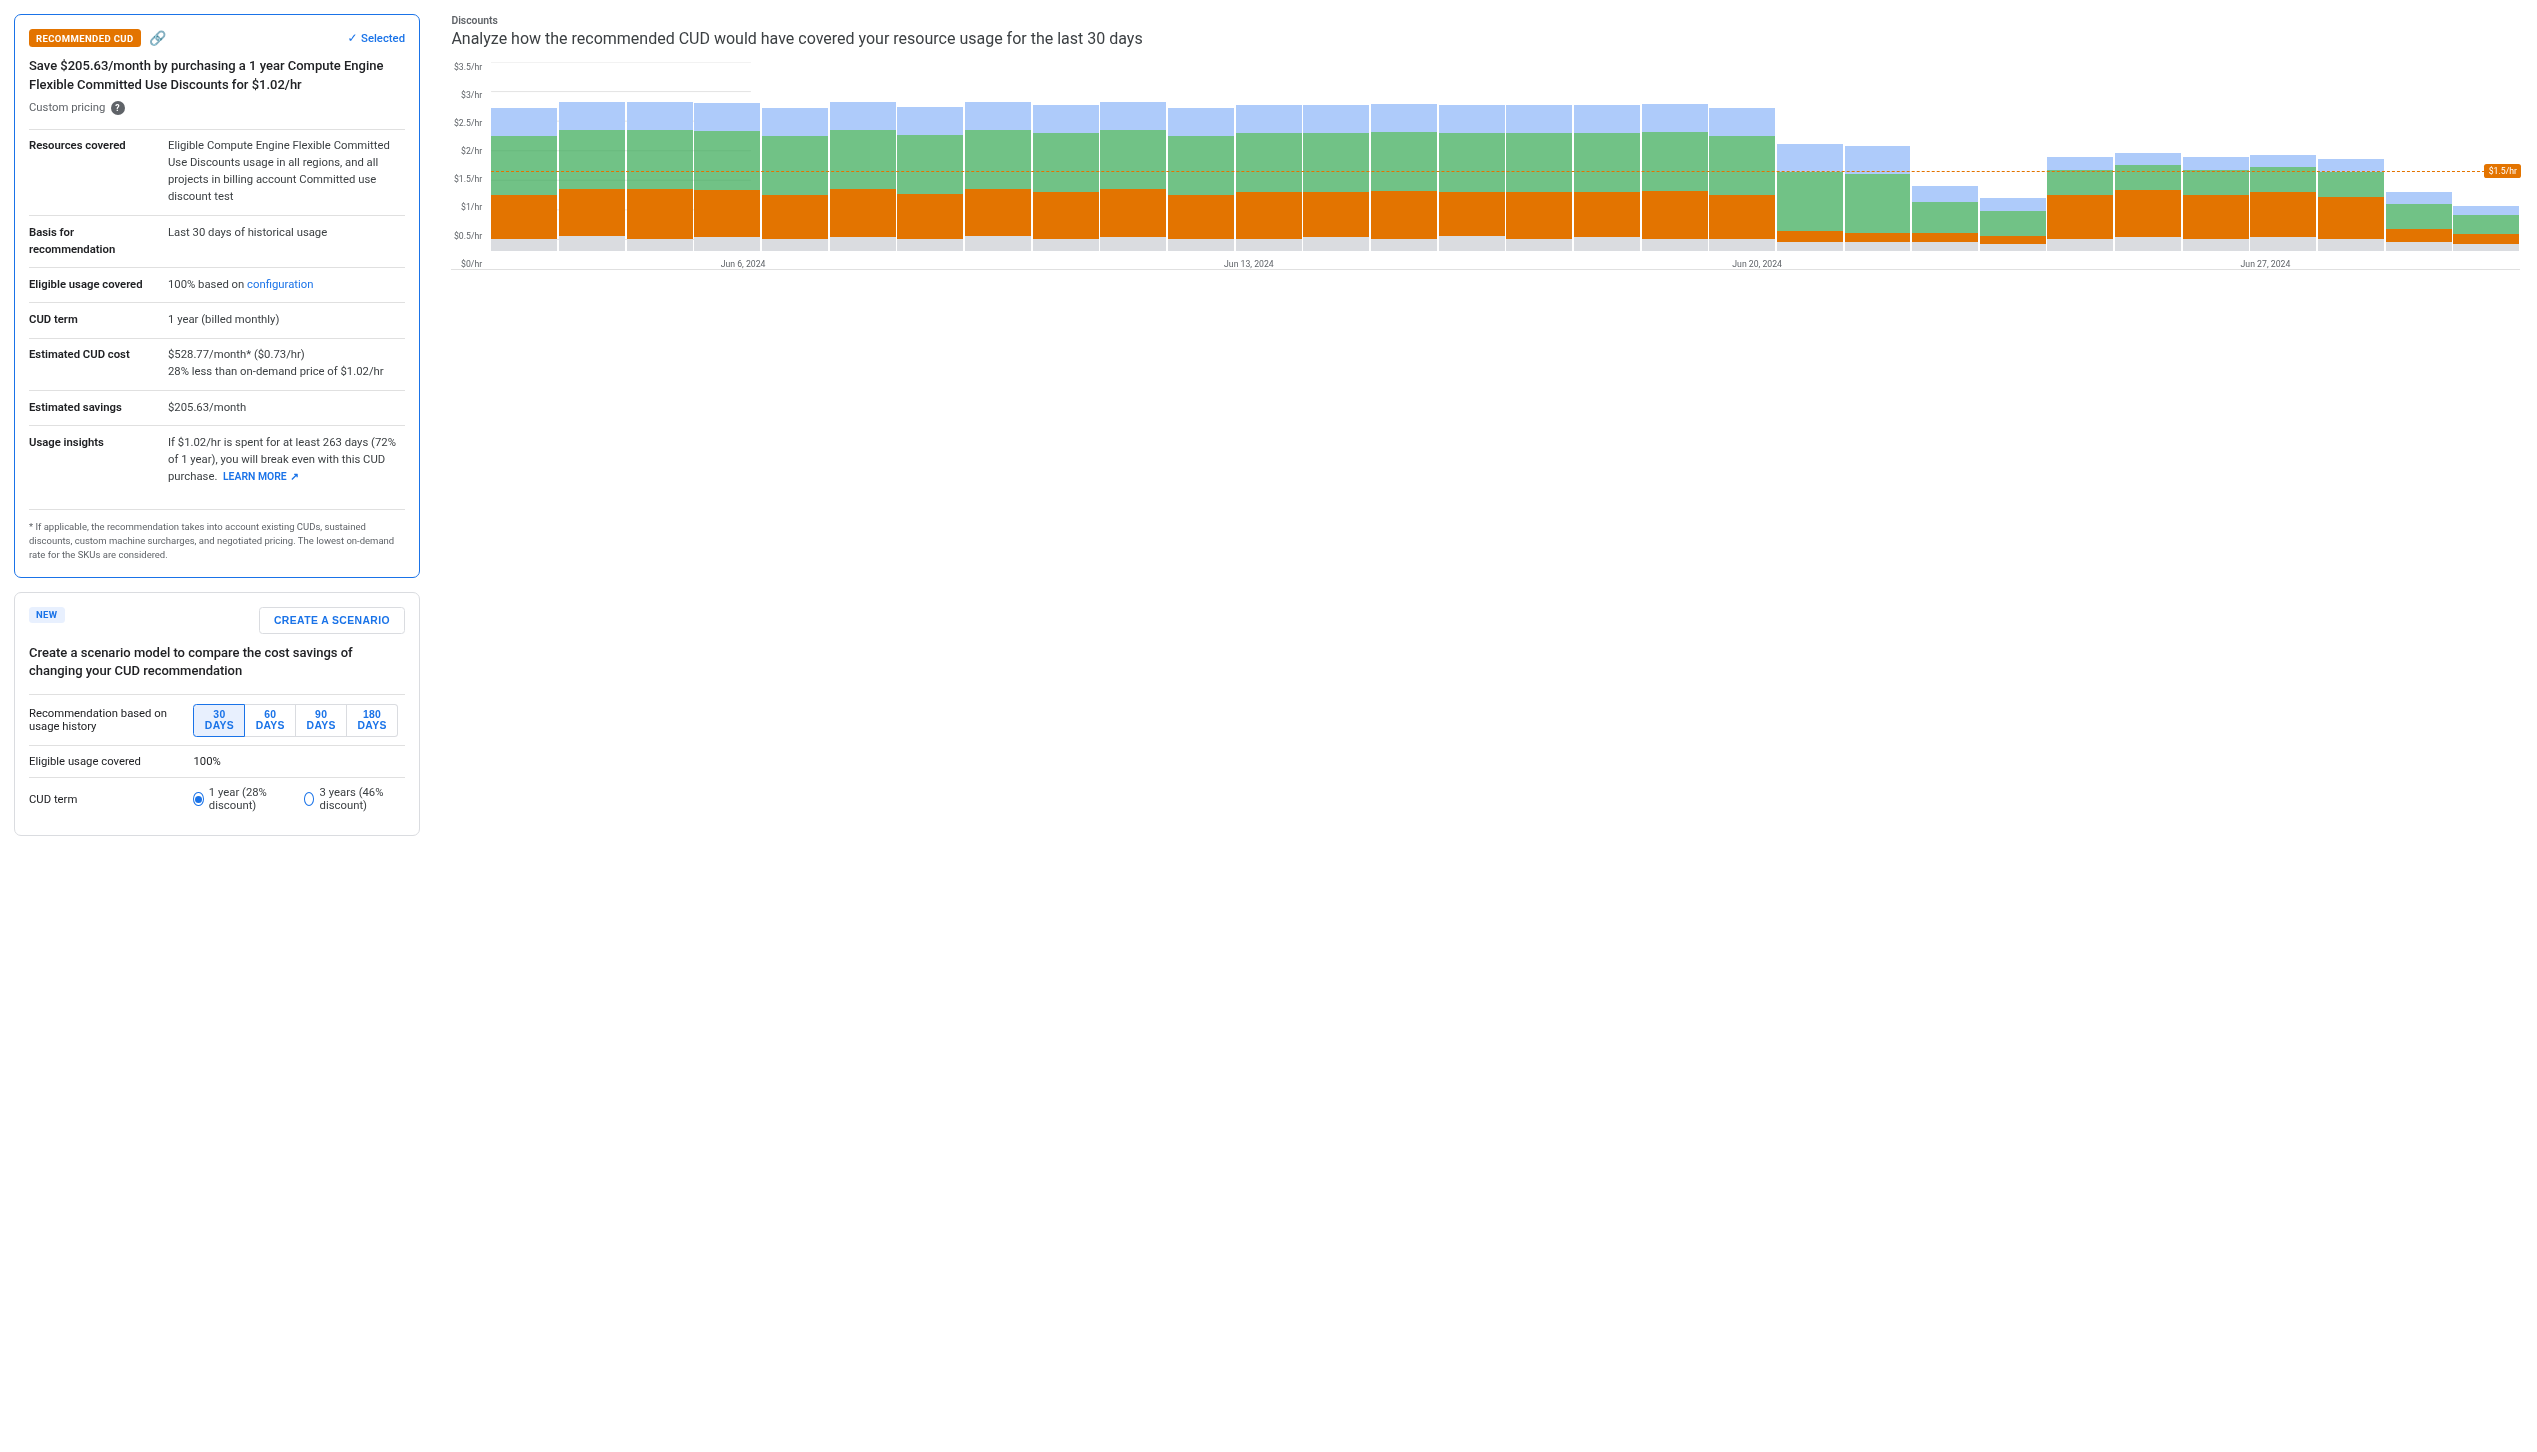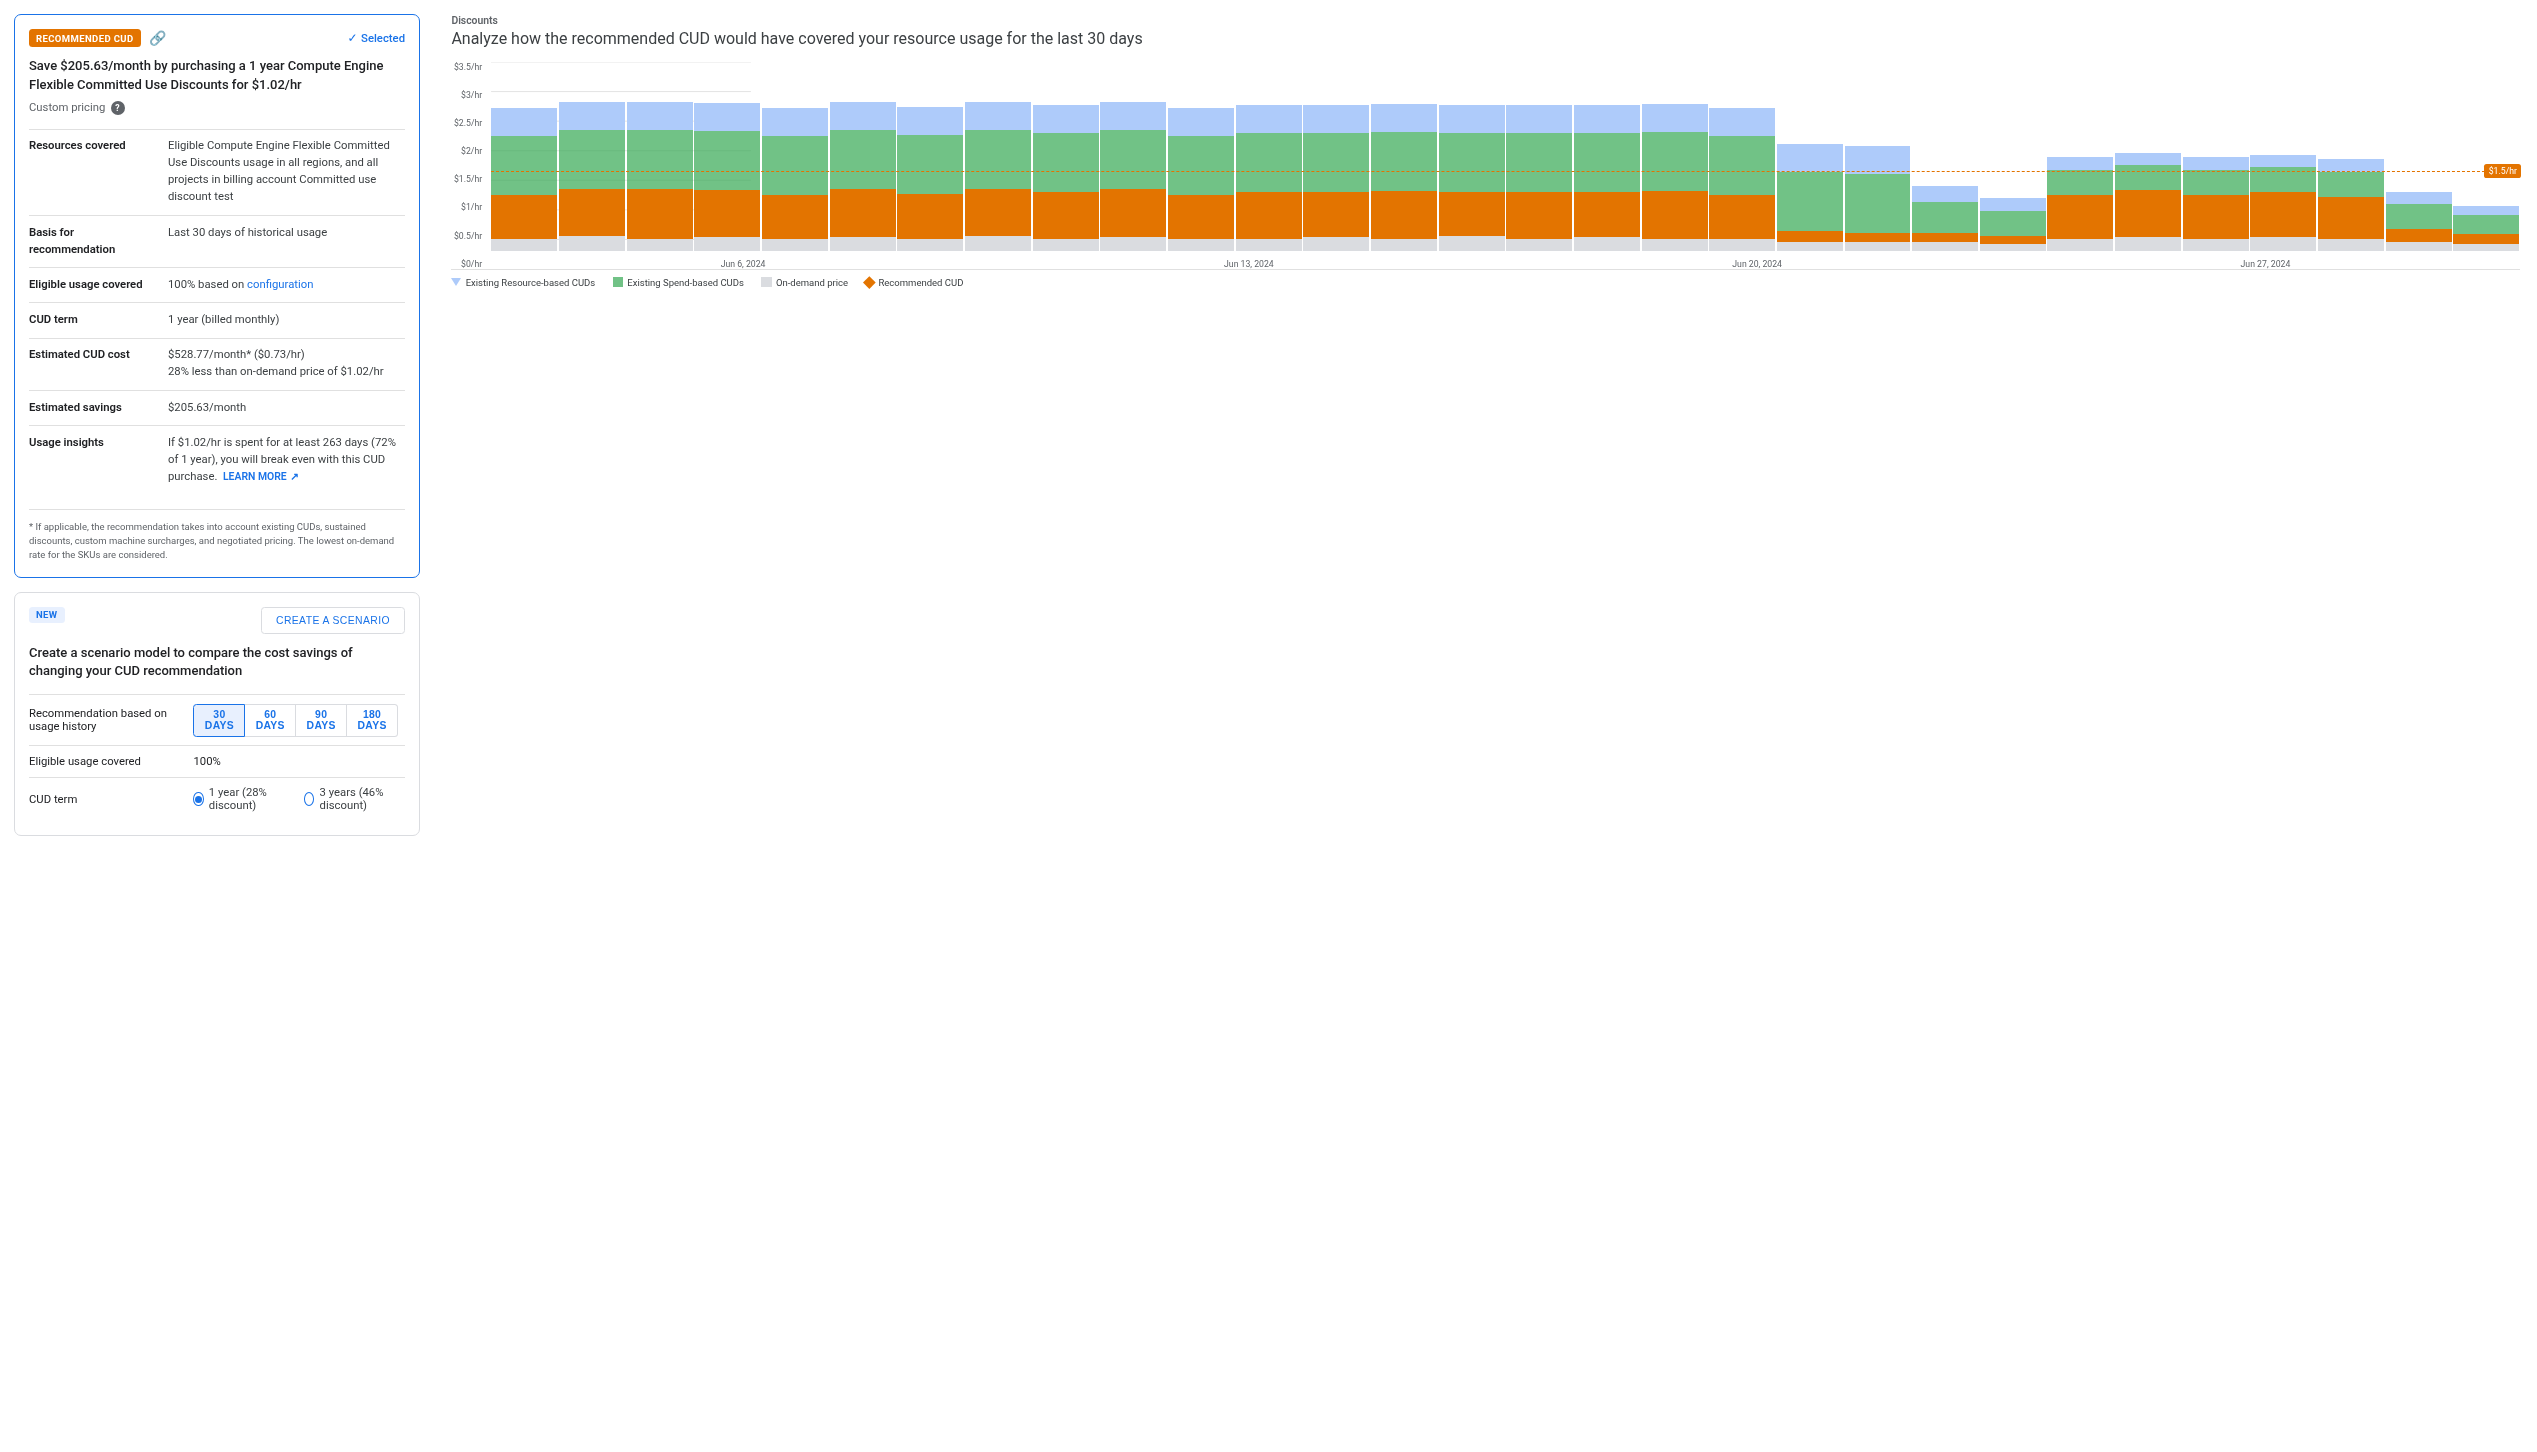--- a/index.html
+++ b/index.html
@@ -189,21 +189,21 @@
       padding: 2.6px 7px;
       border-radius: 3.5px;
       letter-spacing: 0.4px;
     }
 
     .create-scenario-btn {
       border: 0.9px solid #dadce0;
       background: #fff;
       color: #1a73e8;
       font-size: 10.4px;
-      font-weight: 400;
+      font-weight: 700;
       padding: 7px 14px;
       border-radius: 3.5px;
       cursor: pointer;
       letter-spacing: 0.4px;
       text-transform: uppercase;
     }
 
     .scenario-title {
       font-size: 13px;
       font-weight: 500;
@@ -768,33 +768,15 @@
       </div>
 
       <div style="position:absolute;left:40px;right:0;bottom:0;display:flex;justify-content:space-around;">
         <span class="x-label">Jun 6, 2024</span>
         <span class="x-label">Jun 13, 2024</span>
         <span class="x-label">Jun 20, 2024</span>
         <span class="x-label">Jun 27, 2024</span>
       </div>
     </div>
 
-    <div class="legend">
-      <div class="legend-item">
-        <div style="width:0;height:0;border-left:5.2px solid transparent;border-right:5.2px solid transparent;border-top:8.7px solid #aecbfa;"></div>
-        <span>Existing Resource-based CUDs</span>
-      </div>
-      <div class="legend-item">
-        <div style="width:10.4px;height:10.4px;background:#34a853;opacity:0.7;"></div>
-        <span>Existing Spend-based CUDs</span>
-      </div>
-      <div class="legend-item">
-        <div style="width:10.4px;height:10.4px;background:#dadce0;"></div>
-        <span>On-demand price</span>
-      </div>
-      <div class="legend-item">
-        <div style="width:8.7px;height:8.7px;background:#e37400;transform:rotate(45deg);"></div>
-        <span>Recommended CUD</span>
-      </div>
-    </div>
   </div>
 </div>
 
 
 </body></html>

